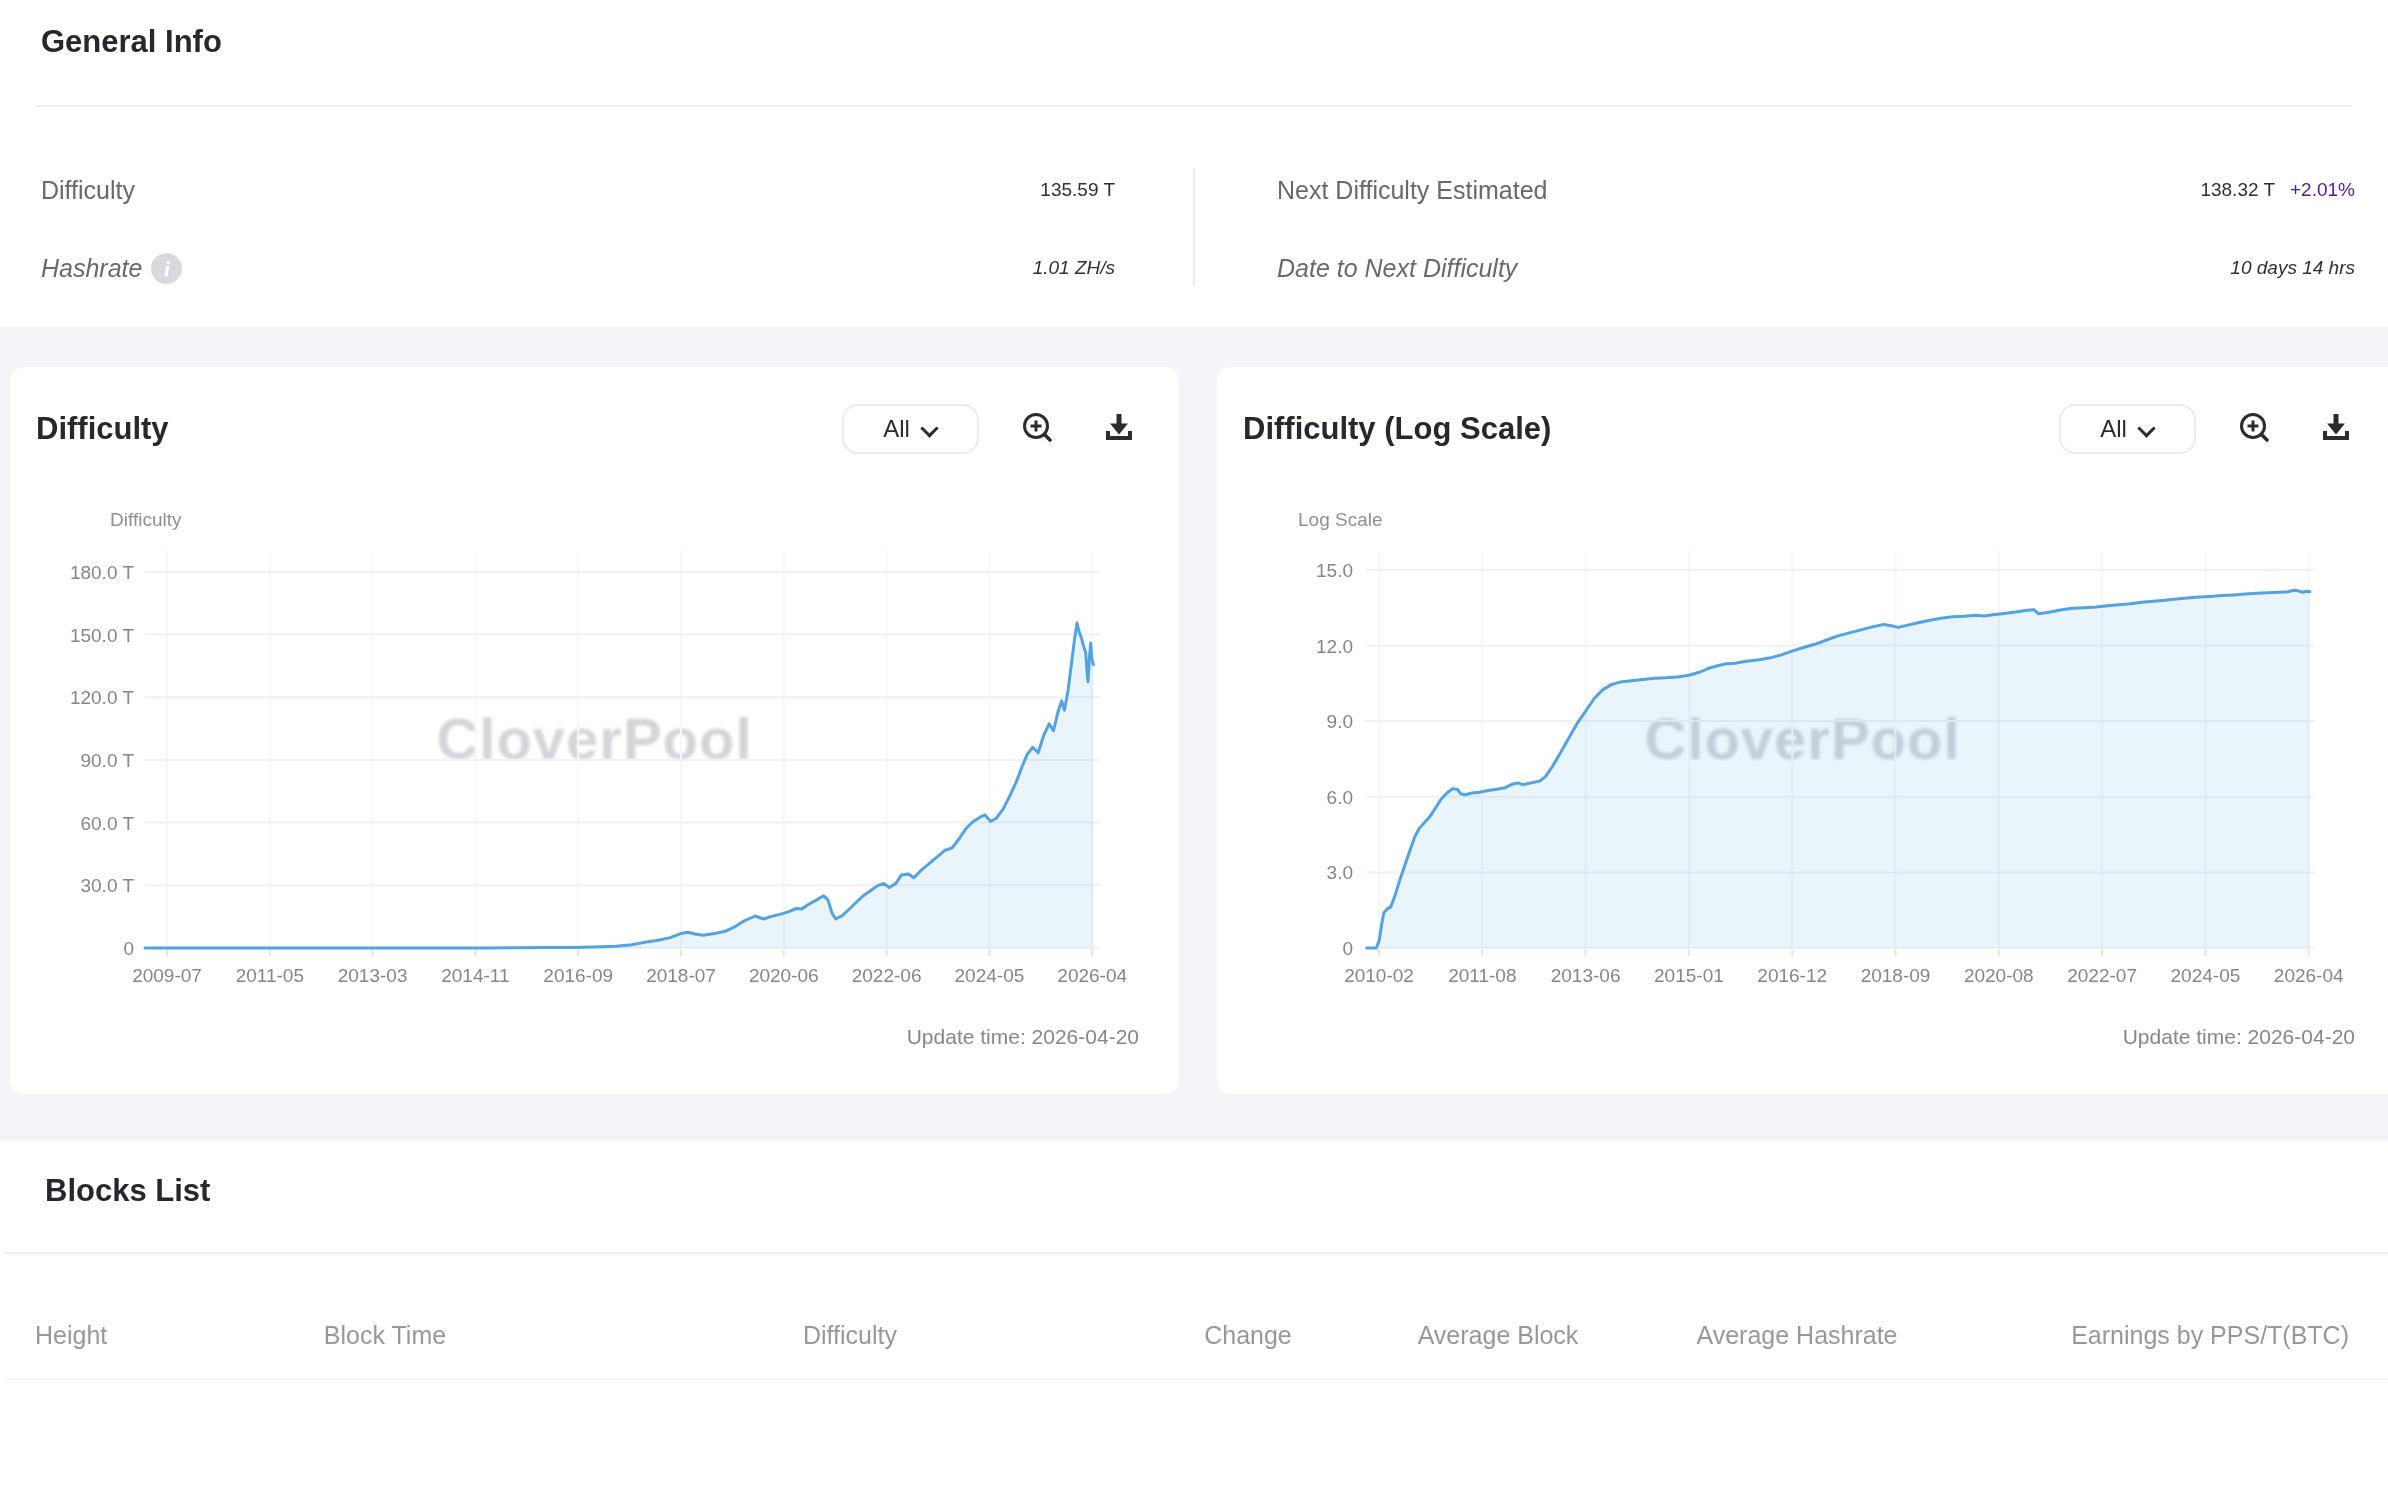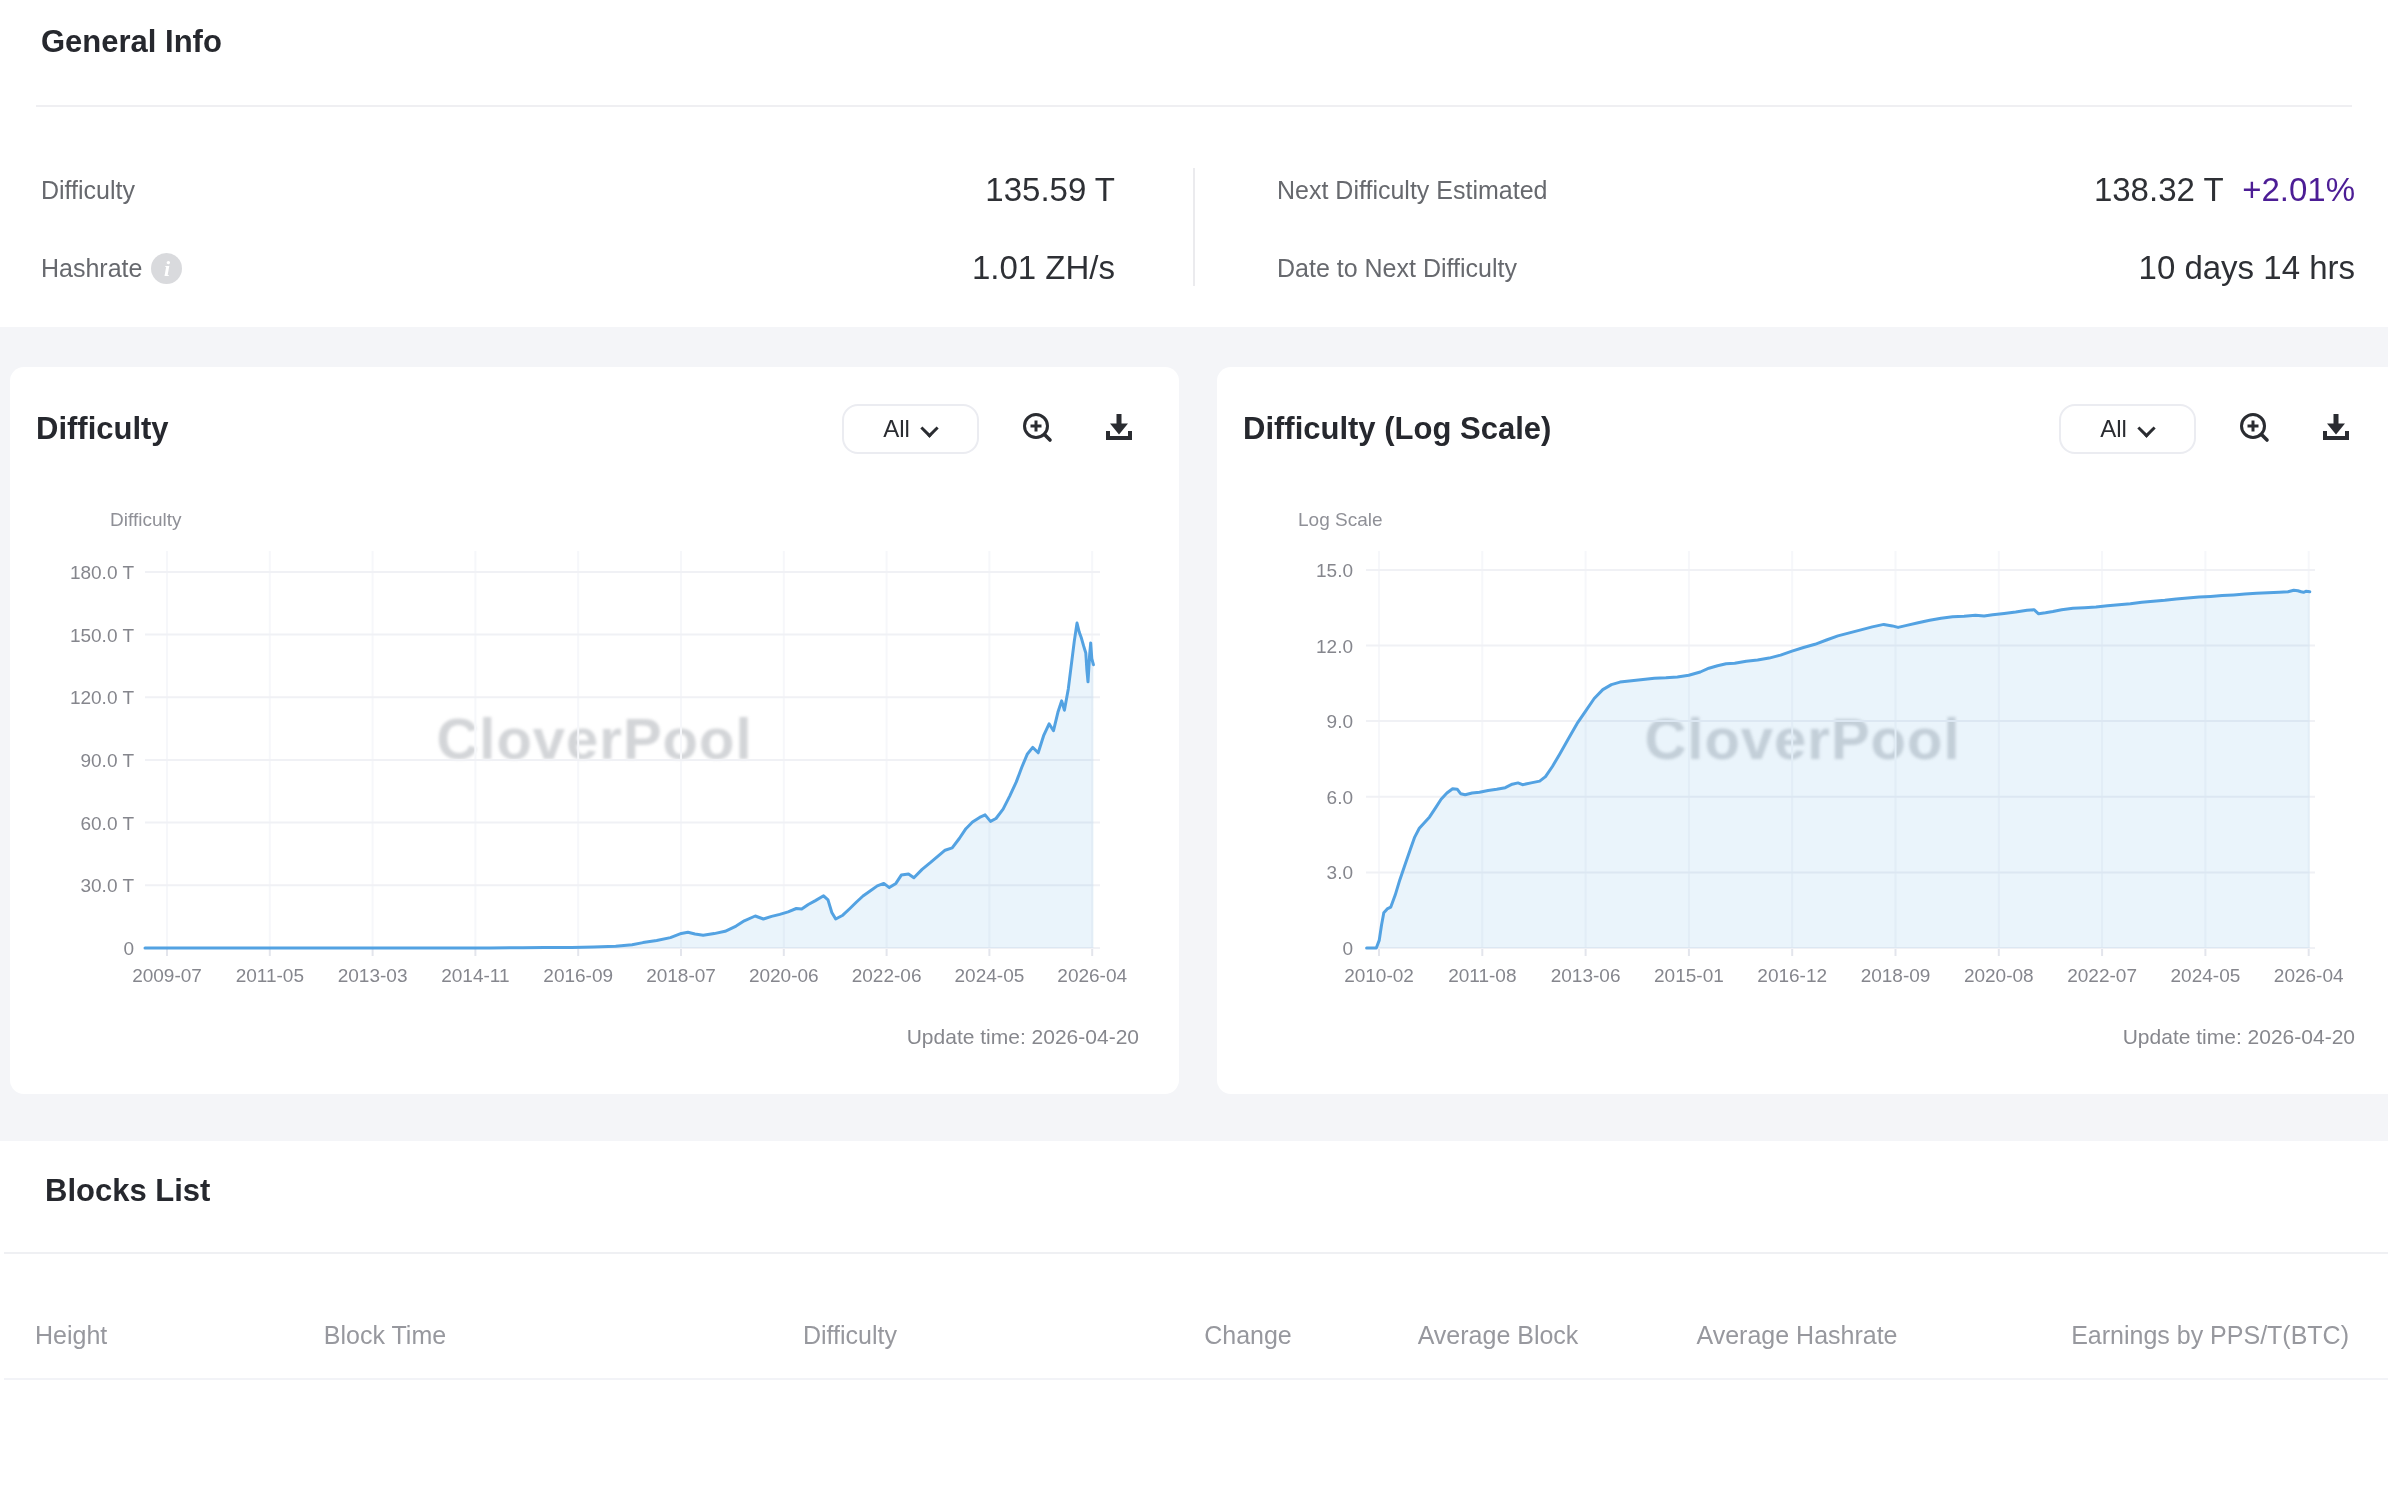--- a/index.html
+++ b/index.html
@@ -7,23 +7,23 @@
         font-family:"Liberation Sans","DejaVu Sans",sans-serif;-webkit-font-smoothing:antialiased;}
 
   
   .general-info{position:absolute;top:0;left:0;width:2388px;height:327px;background:#fff;}
   .section-title{position:absolute;left:41px;top:24px;margin:0;font-size:31px;font-weight:700;color:#26282e;}
   .gi-rule{position:absolute;left:36px;right:36px;top:105px;height:2px;background:#efeff2;}
   .gi-row{position:absolute;height:44px;display:flex;justify-content:space-between;align-items:center;}
   .gi-row.c1{left:41px;width:1074px;}
   .gi-row.c2{left:1277px;width:1078px;}
   .gi-row.r1{top:168px;}
-  .gi-row.r2{top:246px;}
+  .gi-row.r2{top:246px;font-style:italic;}
   .gi-label{font-size:25px;color:#67696e;display:inline-flex;align-items:center;}
-  .gi-value{font-size:33px;color:#2e3035;text-align:center;}
+  .gi-value{font-size:19px;color:#2e3035;text-align:center;}
   .gi-value .pos{color:#4c1d95;margin-left:10px;}
   .info-dot{display:inline-block;width:31px;height:31px;margin-left:9px;border-radius:50%;
             background:#d9dadd;position:relative;}
   .info-dot::after{content:"i";position:absolute;left:0;top:0;width:31px;height:31px;line-height:31px;
             text-align:center;color:#fff;font-family:"Liberation Serif","DejaVu Serif",serif;
             font-style:italic;font-weight:700;font-size:22px;}
   .gi-vdivider{position:absolute;left:1193px;top:168px;width:2px;height:118px;background:#ebebee;}
 
   
   .band{position:absolute;top:327px;left:0;width:2388px;height:814px;background:#f4f5f8;}

